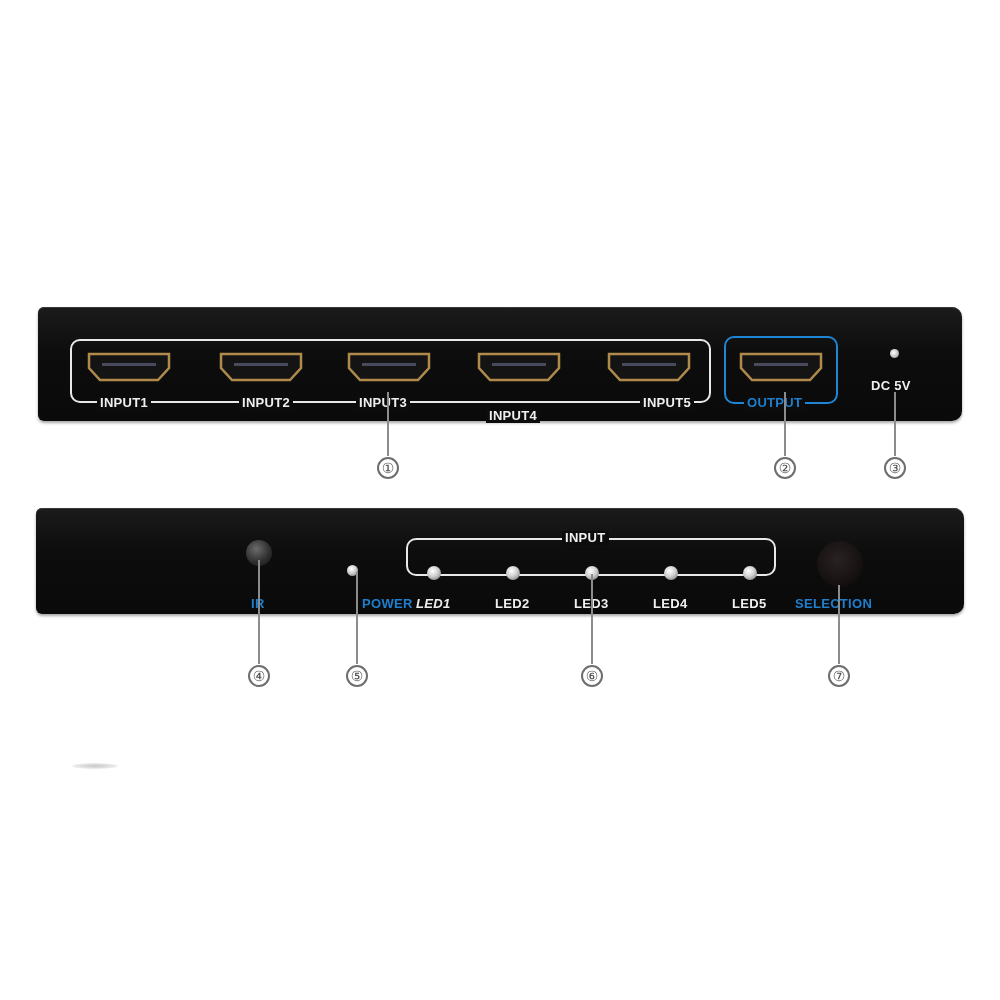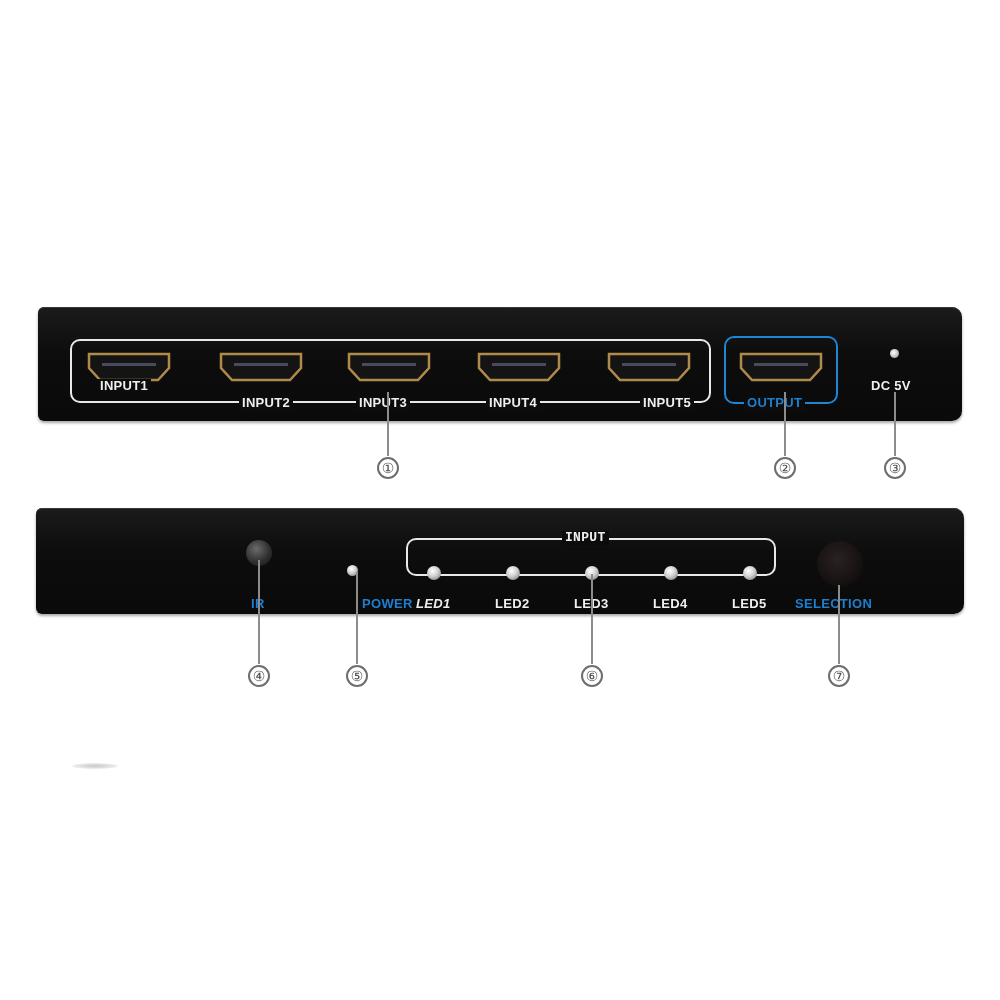--- a/index.html
+++ b/index.html
@@ -47,24 +47,24 @@
   <svg class="hdmi" style="left:568px;top:44px;" viewBox="0 0 86 32">
       <path d="M3 3 H83 V17 L72 29 H14 L3 17 Z" fill="#141414" stroke="#b08a4a" stroke-width="2.5"></path>
       <rect x="16" y="12" width="54" height="3" fill="#4a4a5e"></rect>
     </svg>
 
   <svg class="hdmi" style="left:700px;top:44px;" viewBox="0 0 86 32">
       <path d="M3 3 H83 V17 L72 29 H14 L3 17 Z" fill="#141414" stroke="#b08a4a" stroke-width="2.5"></path>
       <rect x="16" y="12" width="54" height="3" fill="#4a4a5e"></rect>
     </svg>
 
-  <span class="lbl" style="left:59px;top:72px;">INPUT1</span>
+  <span class="lbl" style="left:59px;top:89px;">INPUT1</span>
   <span class="lbl" style="left:189px;top:89px;margin-left:12px;">INPUT2</span>
   <span class="lbl" style="left:318px;top:89px;">INPUT3</span>
-  <span class="lbl" style="left:448px;top:89px;text-align:center;">INPUT4</span>
+  <span class="lbl" style="left:448px;top:102px;text-align:center;">INPUT4</span>
   <span class="lbl" style="left:578px;top:89px;margin-left:24px;">INPUT5</span>
   <span class="lbl blue" style="left:706px;top:89px;">OUTPUT</span>
 
   <div class="dc" style="left:852px;top:42px;"></div>
   <span class="lbl nobg" style="left:830px;top:72px;">DC 5V</span>
 </div>
 
 <div class="leader" style="left:387px;top:392px;height:64px;"></div>
 <div class="leader" style="left:784px;top:392px;height:64px;"></div>
 <div class="leader" style="left:894px;top:392px;height:64px;"></div>
@@ -74,21 +74,21 @@
 <div class="callout" style="left:884px;top:457px;">③</div>
 
 <div class="panel front">
   <div class="ir" style="left:210px;top:32px;"></div>
   <span class="lbl blue nobg" style="left:212px;top:89px;">IR</span>
 
   <div class="led" style="left:311px;top:57px;width:11px;height:11px;"></div>
   <span class="lbl blue nobg" style="left:287px;top:89px;margin-left:36px;">POWER</span>
 
   <div class="group-box" style="left:370px;top:30px;width:370px;height:38px;border-top-width:2px;"></div>
-  <span class="lbl" style="left:526px;top:23px;font-family:Liberation Mono, monospace;">INPUT</span>
+  <span class="lbl" style="left:526px;top:23px;">INPUT</span>
 
   <div class="led" style="left:391px;top:58px;"></div>
   <div class="led" style="left:470px;top:58px;"></div>
   <div class="led" style="left:549px;top:58px;"></div>
   <div class="led" style="left:628px;top:58px;"></div>
   <div class="led" style="left:707px;top:58px;"></div>
 
   <span class="lbl nobg" style="left:377px;top:89px;font-style:italic;">LED1</span>
   <span class="lbl nobg" style="left:456px;top:89px;">LED2</span>
   <span class="lbl nobg" style="left:535px;top:89px;">LED3</span>

